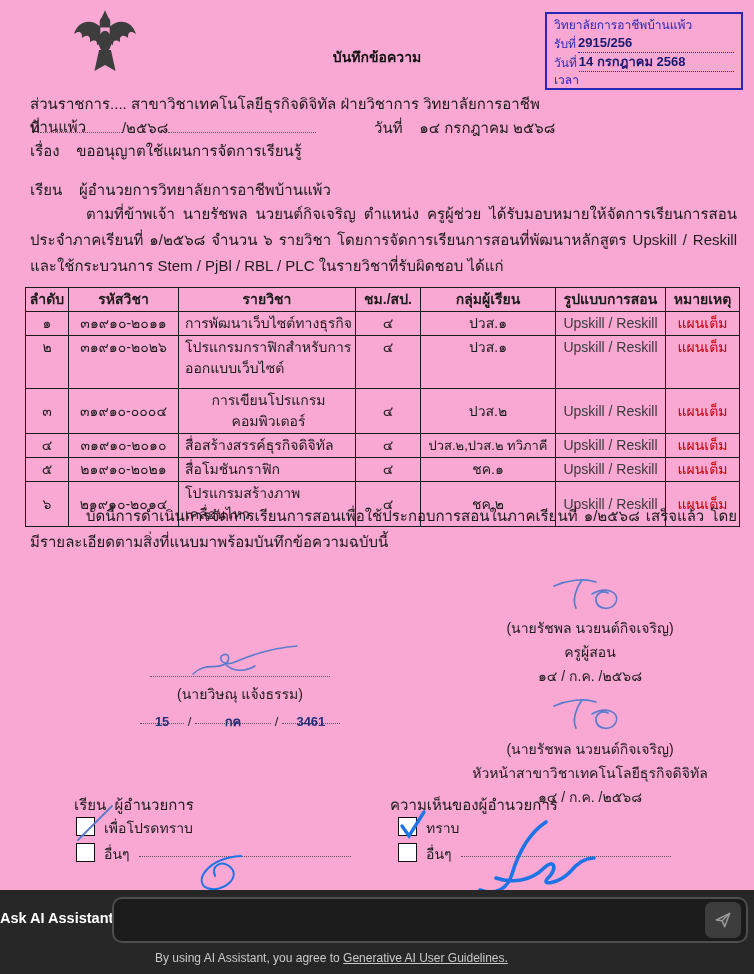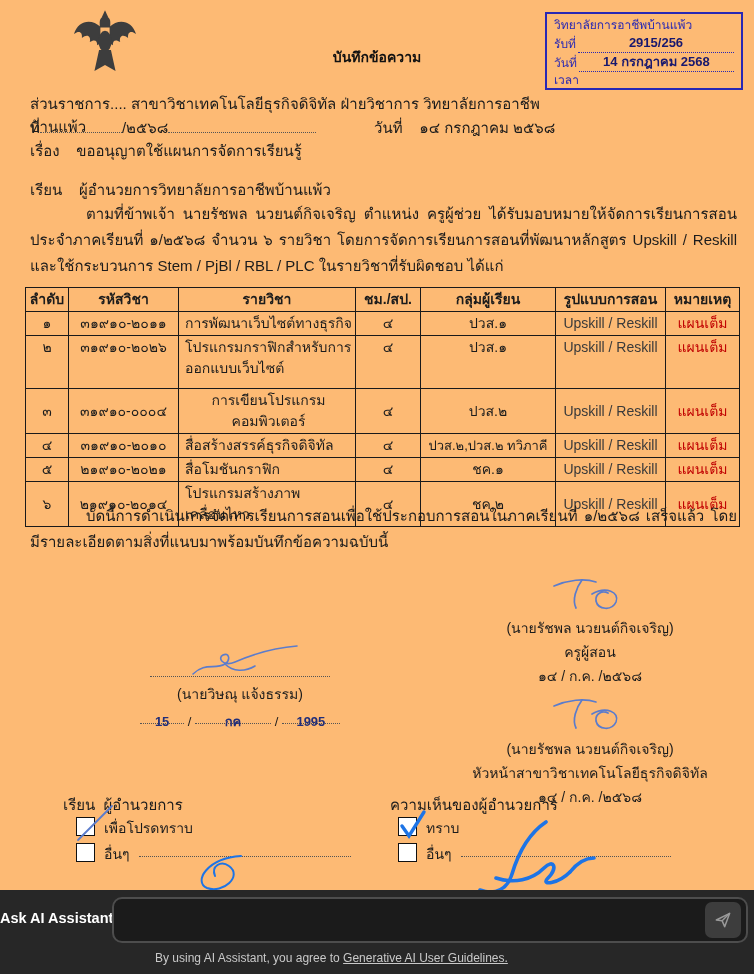--- a/index.html
+++ b/index.html
@@ -1,32 +1,32 @@
 <!DOCTYPE html>
 <html><head>
 <meta charset="utf-8">
 <style>
   * { margin:0; padding:0; box-sizing:border-box; }
   html,body { background:#ffffff; }
   .page {
-    position:relative; width:754px; height:974px; background:#fdba74;
+    position:relative; width:754px; height:974px; background:#f9a8d4;
     font-family:"Liberation Sans","DejaVu Sans",sans-serif;
     color:#1c1c1c; overflow:hidden;
   }
   .abs { position:absolute; }
   .t15 { font-size:15px; line-height:23px; }
 
   
   .stamp {
     left:545px; top:12px; width:198px; height:78px;
     border:2px solid #2828b4; color:#2828b4;
     font-size:12px; line-height:17px; padding:3px 7px 2px 7px;
   }
   .stamp-row { display:flex; align-items:flex-end; white-space:nowrap; }
-  .stamp-dots { flex:1; border-bottom:1px dotted #2828b4; margin-left:2px; text-align:center; }
+  .stamp-dots { flex:1; border-bottom:1px dotted #2828b4; margin-left:2px; }
   .stamp-val { color:#18186e; font-weight:bold; font-size:13px; }
 
   
   .doc-title { left:0; top:46px; width:754px; text-align:center; font-size:14px; font-weight:bold; color:#111; }
   .garuda { left:72px; top:8px; }
 
   
   .leader { display:inline-block; border-bottom:1.3px dotted #555; height:14px; vertical-align:baseline; }
 
   
@@ -223,36 +223,36 @@
     <path class="pen" stroke-width="1.6" d="M40 22 C48 30 60 30 70 24"></path>
   </svg>
   <div class="abs" style="left:150px; top:676px; width:180px; border-bottom:1.3px dotted #555;"></div>
   <div class="abs sig-block" style="left:80px; top:682px; width:320px;">
     <div>(นายวิษณุ แจ้งธรรม)</div>
     <div style="margin-top:4px; font-size:13px;">
       <span class="leader" style="width:44px;"><span class="hand-val">15</span></span>
       <span>/</span>
       <span class="leader" style="width:76px;"><span class="hand-val">กค</span></span>
       <span>/</span>
-      <span class="leader" style="width:58px;"><span class="hand-val">1995</span></span>
+      <span class="leader" style="width:58px;"><span class="hand-val">3461</span></span>
     </div>
   </div>
 
   <svg class="abs" style="left:548px; top:696px;" width="90" height="42" viewBox="0 0 90 42">
     <path class="pen" stroke-width="1.7" d="M6 10 C20 4 36 2 48 6"></path>
     <path class="pen" stroke-width="1.7" d="M34 4 C28 12 24 24 28 32"></path>
     <path class="pen" stroke-width="1.7" d="M44 18 C58 10 72 16 68 26 C64 35 50 34 48 25 C47 18 54 14 60 17"></path>
   </svg>
   <div class="abs sig-block" style="left:440px; top:737px; width:300px;">
     <div>(นายรัชพล  นวยนต์กิจเจริญ)</div>
     <div>หัวหน้าสาขาวิชาเทคโนโลยีธุรกิจดิจิทัล</div>
     <div>๑๔ / ก.ค. /๒๕๖๘</div>
   </div>
 
-  <div class="abs t15" style="left:63px; top:793px;">
+  <div class="abs t15" style="left:74px; top:793px;">
     <span>เรียน</span>&nbsp;
     <span>ผู้อำนวยการ</span>
   </div>
   <div class="abs cb-row" style="left:76px; top:817px;">
     <span class="cb"></span>
     <span>เพื่อโปรดทราบ</span>
   </div>
   <div class="abs cb-row" style="left:76px; top:843px;">
     <span class="cb"></span>
     <span>อื่นๆ</span>

